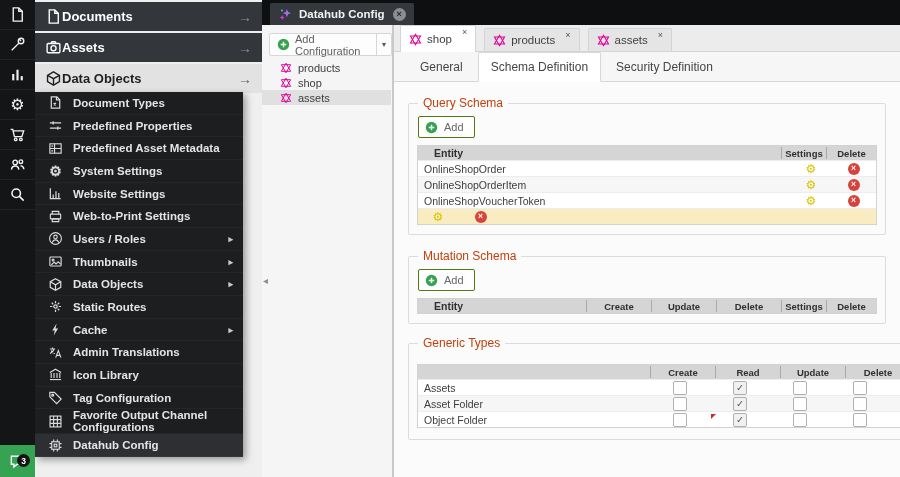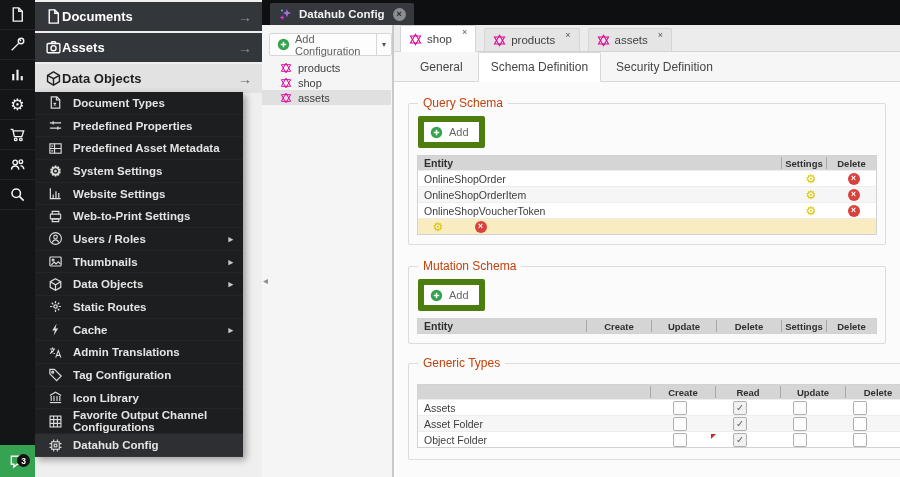--- a/index.html
+++ b/index.html
@@ -66,26 +66,26 @@
     border:1px solid #d4d4d4;border-bottom:none;margin-top:3px;border-radius:2px 2px 0 0;}
   .etab.active{background:#fff;margin-top:0;margin-bottom:-1px;z-index:2;}
   .etab .icn{width:13px;height:13px;}
   .etab .x{margin-left:5px;align-self:flex-start;margin-top:2px;font-size:9px;color:#555;line-height:1;}
   .subtabrow{height:29px;background:#f6f6f6;border-bottom:1px solid #d7d7d7;display:flex;padding-left:14px;gap:3px;}
   .stab{display:flex;align-items:center;padding:0 12px;font-size:12px;color:#454545;}
   .stab.active{background:#fff;border:1px solid #d7d7d7;border-bottom:1px solid #fff;margin-bottom:-1px;border-radius:2px 2px 0 0;z-index:2;}
   .content{position:absolute;left:0;top:55px;right:0;bottom:0;padding:0 14px;overflow:hidden;}
   fieldset.fs{border:1px solid #dcdcdc;border-radius:2px;margin:16px 0 0 0;padding:2px 5px 9px 5px;}
   fieldset.fs legend{font-size:12px;color:#c2410c;padding:0 5px;margin-left:4px;}
-  .addbtn{display:inline-flex;align-items:center;gap:6px;height:20px;padding:0 10px 0 6px;background:#fff;border:6px solid #4d7c0f;
+  .addbtn{display:inline-flex;align-items:center;gap:6px;height:20px;padding:0 10px 0 6px;background:#fff;border:1px solid #4d7c0f;
     border-radius:2px;font-size:11px;color:#666;margin:4px 0 7px 4px;}
   .addbtn .icn{width:13px;height:13px;}
   .tbl{margin:0 3px;border:1px solid #d2d2d2;}
   .thead{display:flex;background:#d5d5d5;height:14px;align-items:center;font-size:10.5px;font-weight:700;color:#303030;}
-  .th{padding:0 6px;white-space:nowrap;overflow:hidden;}
+  .th{padding:0 16px;white-space:nowrap;overflow:hidden;}
   .th.sep{border-left:1px solid #a9a9a9;height:12px;display:flex;align-items:center;justify-content:center;padding:0 2px;}
   .trow{display:flex;height:15px;align-items:center;font-size:10.5px;color:#3d3d3d;background:#fff;border-top:1px solid #ededed;}
   .trow.alt{background:#f6f6f6;}
   .trow.hl{background:#f8ecc0;}
   .td{padding:0 6px;white-space:nowrap;overflow:hidden;}
   .c-flex{flex:1;}
   .c-40{width:40px;justify-content:center;display:flex;padding:0;}
   .c-45{width:45px;justify-content:center;display:flex;padding:0;}
   .c-60{width:60px;justify-content:center;display:flex;padding:0;position:relative;}
   .c-name{width:220px;padding:0 6px;}
@@ -312,36 +312,36 @@
       <span class="icn">
         <svg viewBox="0 0 16 16" fill="none" stroke="currentColor" stroke-width="1.2">
           <path d="M2 4.2h5.6M4.8 2.6v1.6M6.4 4.2c-.5 2.3-2.2 4-4.2 4.8M3.4 5.8c.7 1.7 2.3 2.8 4 3.2"></path>
           <path d="M8.2 13.5L11 6l2.8 7.5M9.2 11h3.6"></path>
         </svg>
       </span>
       <span>Admin Translations</span>
     </div>
     <div class="sm-item">
       <span class="icn">
-        <svg viewBox="0 0 16 16" fill="none" stroke="currentColor" stroke-width="1.3">
-          <path d="M2 2.5h4.8L14 9.7l-4.8 4.8L2 7.3z"></path>
-          <circle cx="5" cy="5.5" r="1"></circle>
-        </svg>
-      </span>
-      <span>Tag Configuration</span>
-    </div>
-    <div class="sm-item">
-      <span class="icn">
         <svg viewBox="0 0 16 16" fill="none" stroke="currentColor" stroke-width="1.2">
           <path d="M2 5.8L8 2.3l6 3.5"></path>
           <path d="M3.4 6.4v5.2M6.4 6.4v5.2M9.6 6.4v5.2M12.6 6.4v5.2"></path>
           <path d="M2 13.4h12"></path>
         </svg>
       </span>
       <span>Icon Library</span>
+    </div>
+    <div class="sm-item">
+      <span class="icn">
+        <svg viewBox="0 0 16 16" fill="none" stroke="currentColor" stroke-width="1.3">
+          <path d="M2 2.5h4.8L14 9.7l-4.8 4.8L2 7.3z"></path>
+          <circle cx="5" cy="5.5" r="1"></circle>
+        </svg>
+      </span>
+      <span>Tag Configuration</span>
     </div>
     <div class="sm-item">
       <span class="icn">
         <svg viewBox="0 0 16 16" fill="none" stroke="currentColor" stroke-width="1.2">
           <rect x="2.2" y="2.2" width="11.6" height="11.6"></rect>
           <path d="M6 2.2v11.6M10 2.2v11.6M2.2 6h11.6M2.2 10h11.6"></path>
         </svg>
       </span>
       <span>Favorite Output Channel Configurations</span>
     </div>

